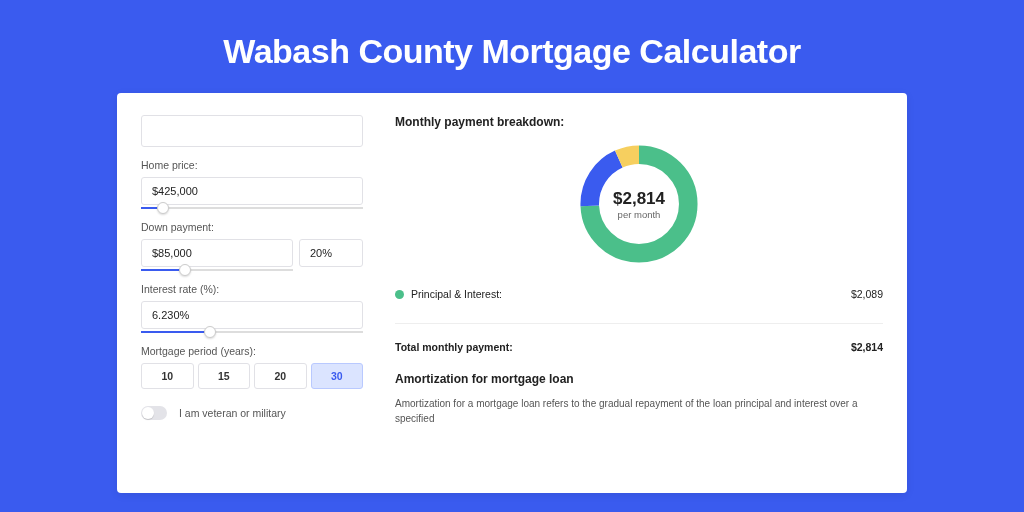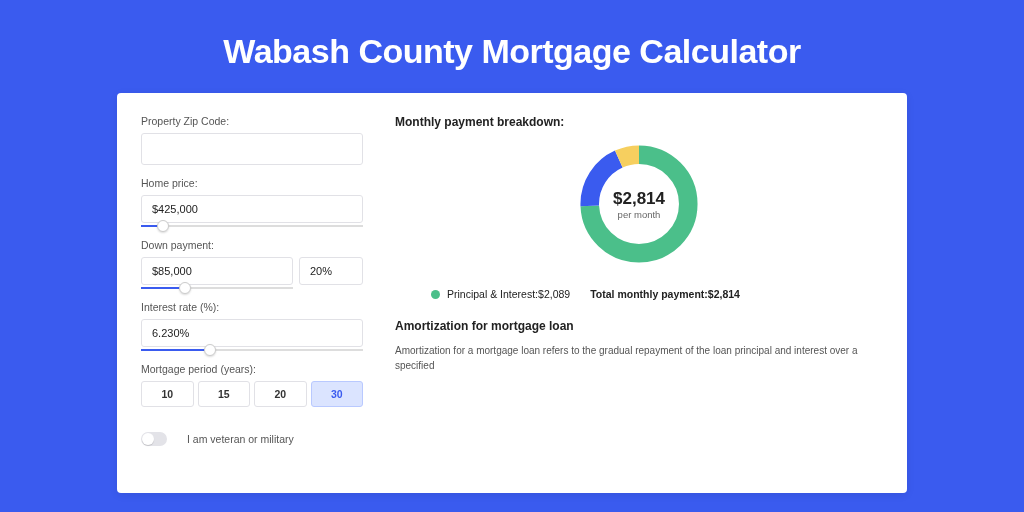--- a/index.html
+++ b/index.html
@@ -127,21 +127,21 @@
   }
   .donut svg { transform: rotate(-90deg); }
   .donut-center {
     position:absolute;
     top:0;left:0;right:0;bottom:0;
     display:flex; flex-direction:column;
     align-items:center; justify-content:center;
   }
   .donut-center .amt { font-size:17px; font-weight:700; }
   .donut-center .sub { font-size:9.5px; color:#666; }
-  .legend { display:flex; flex-direction:row; gap:10px; margin-top:6px;margin-left:36px; }
+  .legend { display:flex; flex-direction:column; gap:10px; margin-top:6px; }
   .legend-row {
     display:flex; align-items:center;
     justify-content:space-between;
     font-size:10.5px;
     padding: 3px 0;
   }
   .legend-left { display:flex; align-items:center; gap:7px; }
   .dot { width:9px; height:9px; border-radius:50%; }
   .dot.green{background:#4bbf8a;}
   .dot.blue{background:#3a5bef;}
@@ -163,21 +163,20 @@
 </style>
 </head>
 <body>
 
 <div class="page-title">Wabash County Mortgage Calculator</div>
 
 <div class="card">
 
   <div class="left">
 
-    <div class="label">Property Zip Code:</div>
     <input class="input input-tall" value="" style="">
     <div style="height:10px"></div>
 
     <div class="label">Home price:</div>
     <input class="input" value="$425,000" style="">
     <div class="slider-track">
       <div class="slider-fill" style="width:10%"></div>
       <div class="slider-thumb" style="left:calc(10% - 6px)"></div>
     </div>
 
@@ -201,21 +200,21 @@
     <div class="label">Mortgage period (years):</div>
     <div class="period-row">
       <div class="period-btn">10</div>
       <div class="period-btn">15</div>
       <div class="period-btn">20</div>
       <div class="period-btn active">30</div>
     </div>
 
     <div class="toggle-row">
       <div class="toggle"></div>
-      <span class="label" style="margin:12px">I am veteran or military</span>
+      <span class="label" style="margin:4px">I am veteran or military</span>
     </div>
 
   </div>
 
   <div class="right">
 
     <div class="sec-title">Monthly payment breakdown:</div>
 
     <div class="donut-wrap">
       <div class="donut">

